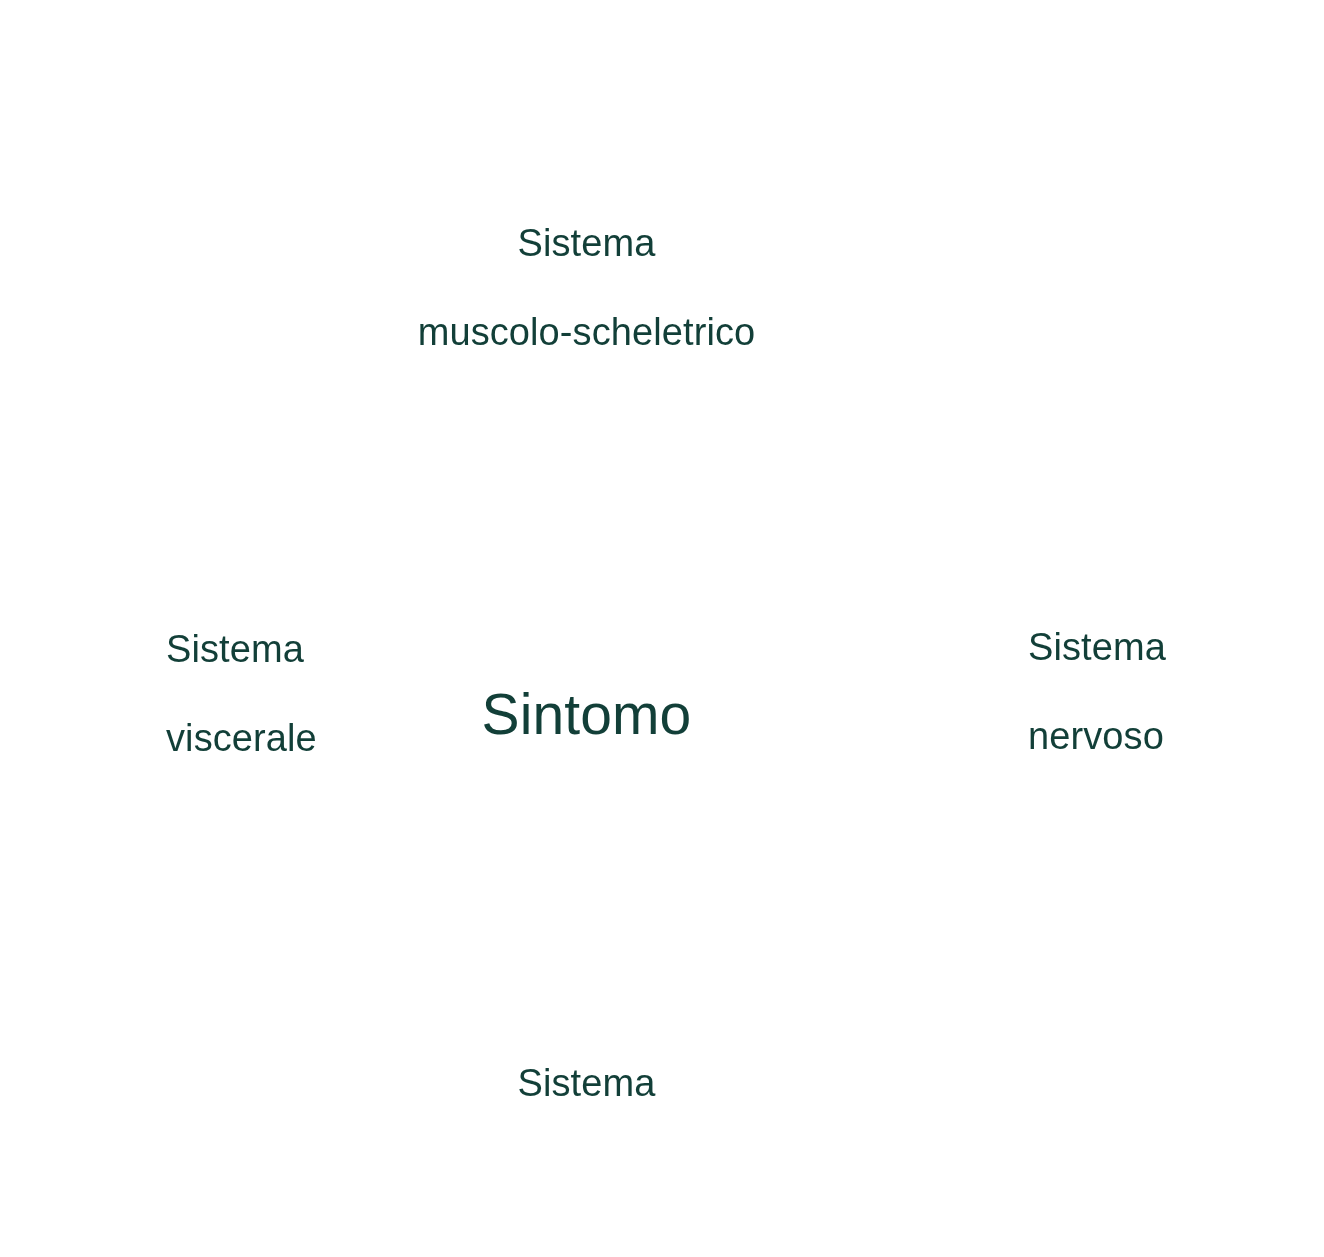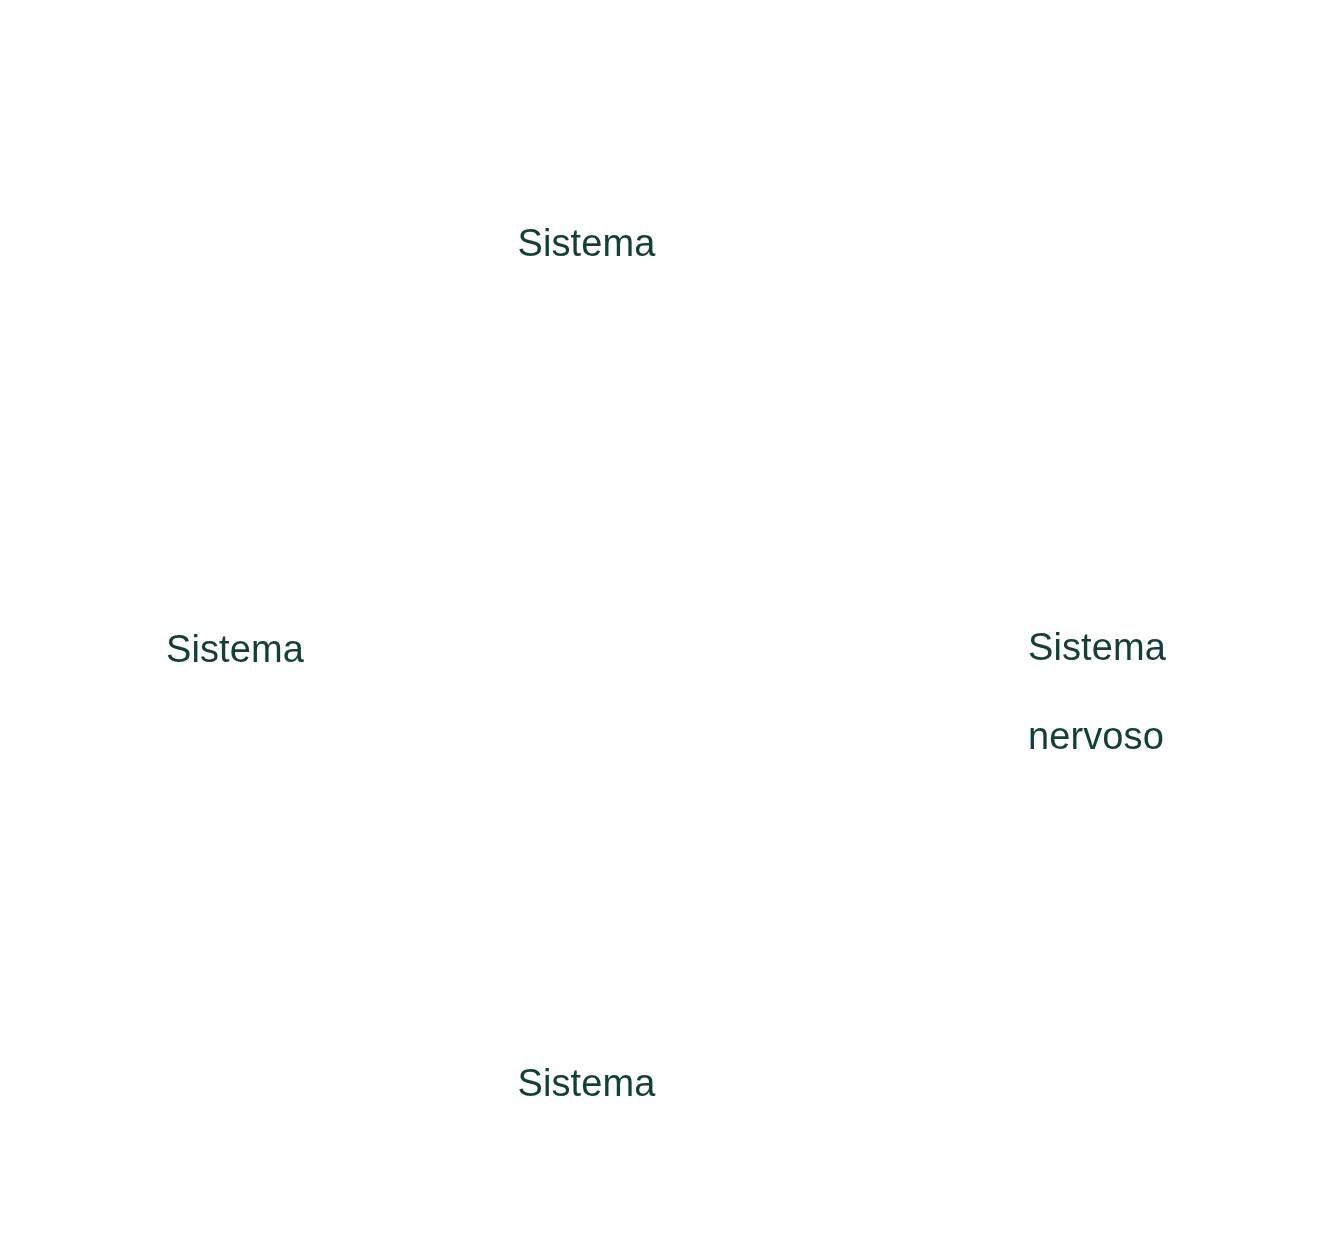--- a/index.html
+++ b/index.html
@@ -67,26 +67,31 @@
     text-align: left;
   }
 </style>
 </head>
 <body>
 
 <div id="canvas">
 
   <div class="node node-peripheral node-top">
     <span class="line">Sistema</span>
+    <span class="line">muscolo-scheletrico</span>
   </div>
 
   <div class="node node-peripheral node-left">
     <span class="line">Sistema</span>
+    <span class="line">viscerale</span>
   </div>
 
+  <div class="node node-center">
+    <span class="line">Sintomo</span>
+  </div>
 
   <div class="node node-peripheral node-right">
     <span class="line">Sistema</span>
     <span class="line">nervoso</span>
   </div>
 
   <div class="node node-peripheral node-bottom">
     <span class="line">Sistema</span>
   </div>
 

